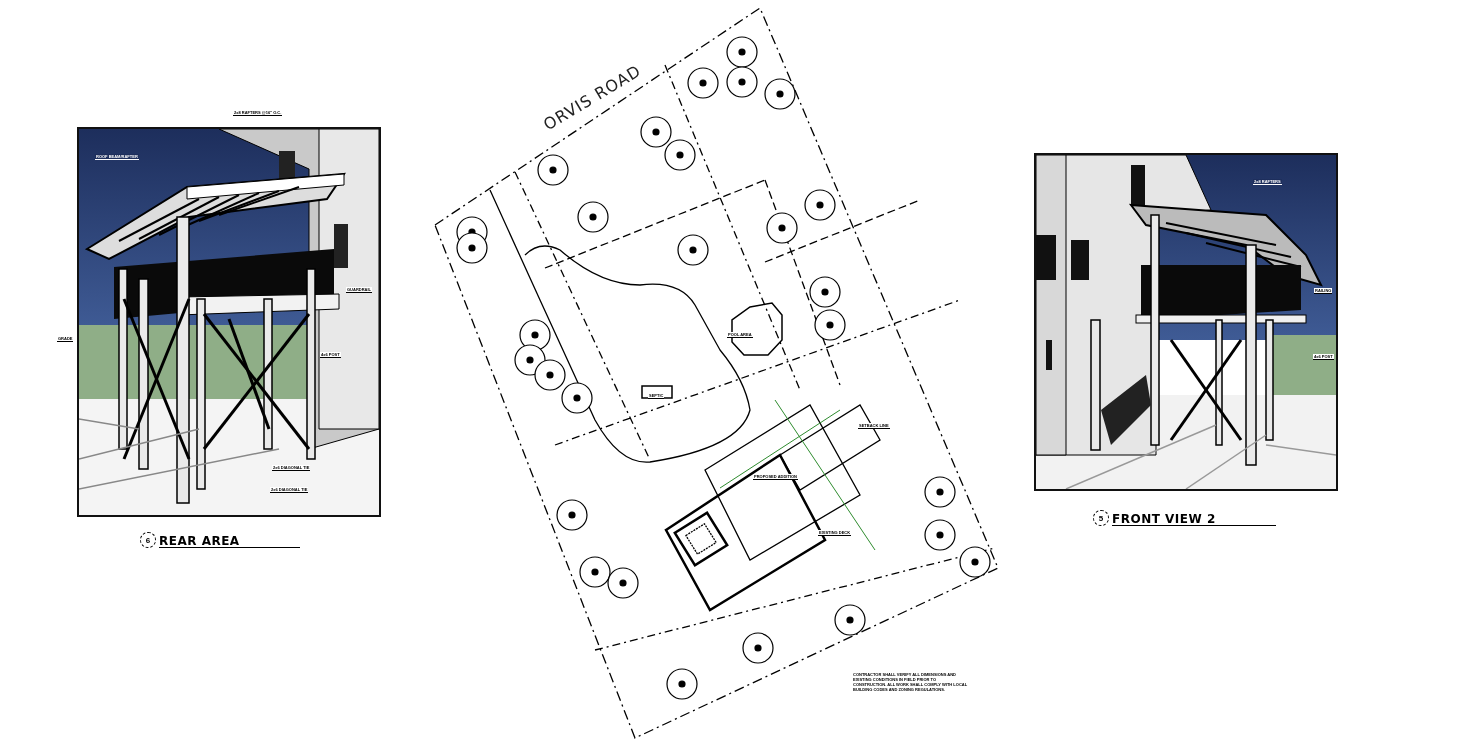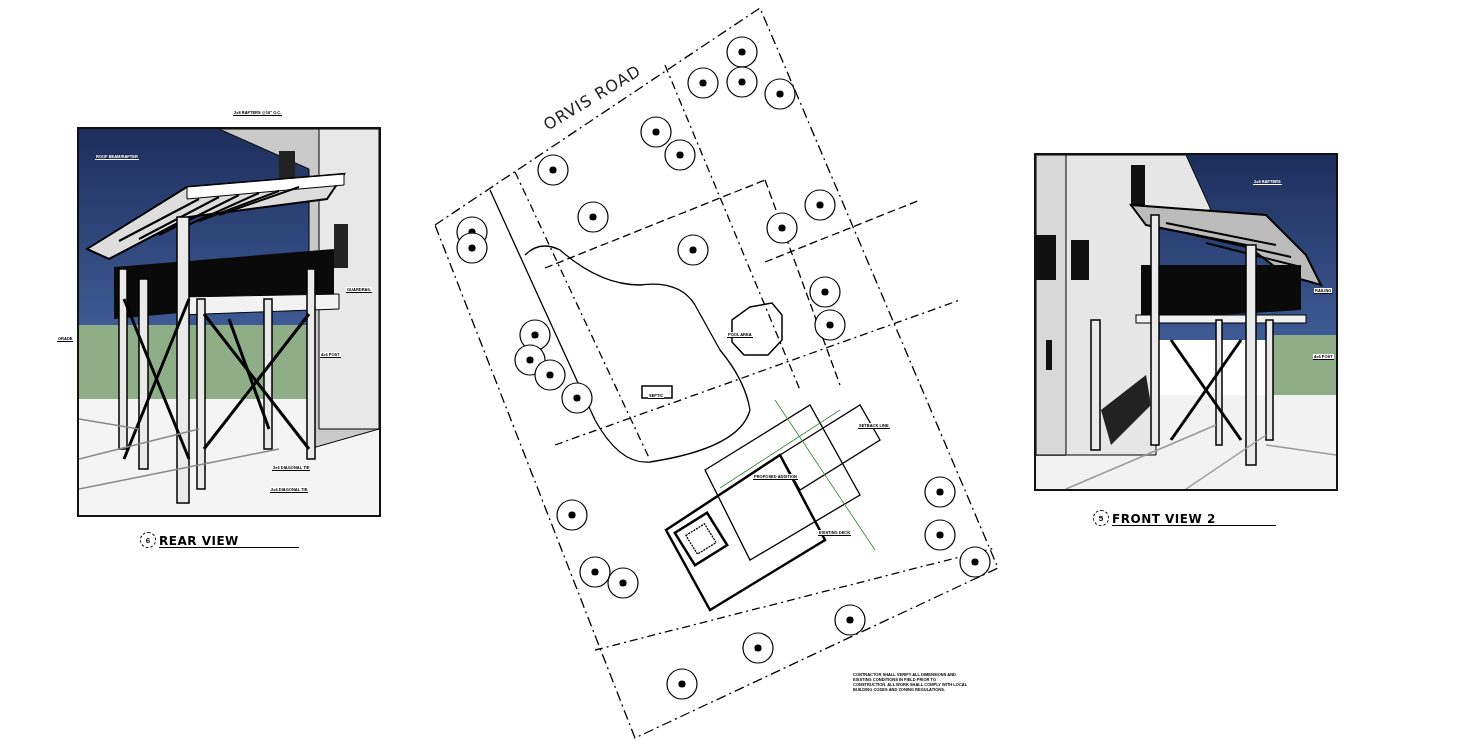--- a/index.html
+++ b/index.html
@@ -79,21 +79,21 @@
 <div class="callout" style="left:233px; top:110px;">2x8 RAFTERS @16" O.C.</div>
 <div class="callout dark" style="left:95px; top:154px;">ROOF BEAM/RAFTER</div>
 <div class="callout" style="left:346px; top:287px;">GUARDRAIL</div>
 <div class="callout" style="left:57px; top:336px;">GRADE</div>
 <div class="callout" style="left:320px; top:352px;">4x6 POST</div>
 <div class="callout" style="left:272px; top:465px;">2x6 DIAGONAL TIE</div>
 <div class="callout" style="left:270px; top:487px;">2x6 DIAGONAL TIE</div>
 
 <div class="view-title" style="left:140px; top:532px;">
   <span class="bubble">6</span>
-  <span class="label">REAR VIEW</span>
+  <span class="label">REAR AREA</span>
 </div>
 
 <svg class="abs" style="left:420px; top:0;" width="600" height="752" viewBox="0 0 600 752">
   <g fill="none" stroke="#000" stroke-width="1.3">
 
     <polygon points="15,225 340,8 578,568 215,738" stroke-dasharray="10,4,2,4"></polygon>
 
     <line x1="95" y1="172" x2="230" y2="460" stroke-dasharray="8,4,2,4"></line>
     <line x1="245" y1="65" x2="380" y2="390" stroke-dasharray="8,4,2,4"></line>
     <line x1="135" y1="445" x2="540" y2="300" stroke-dasharray="8,4,2,4"></line>

